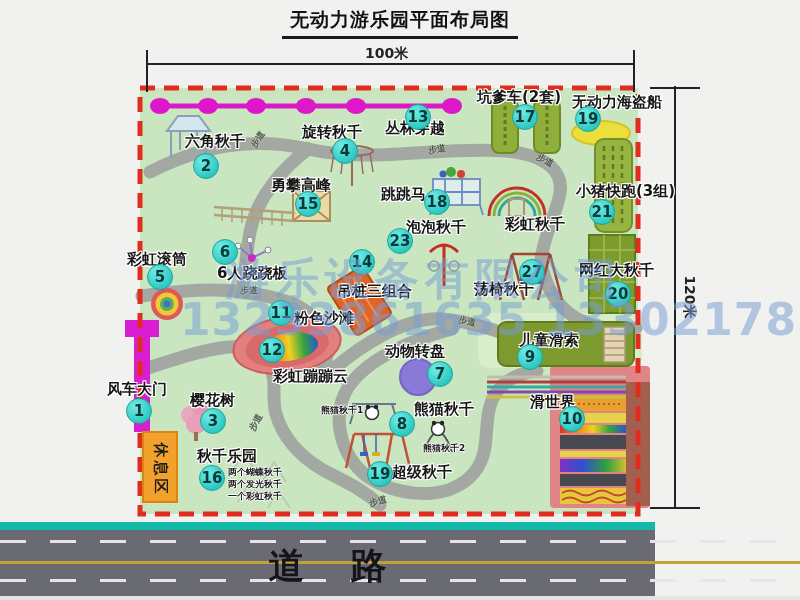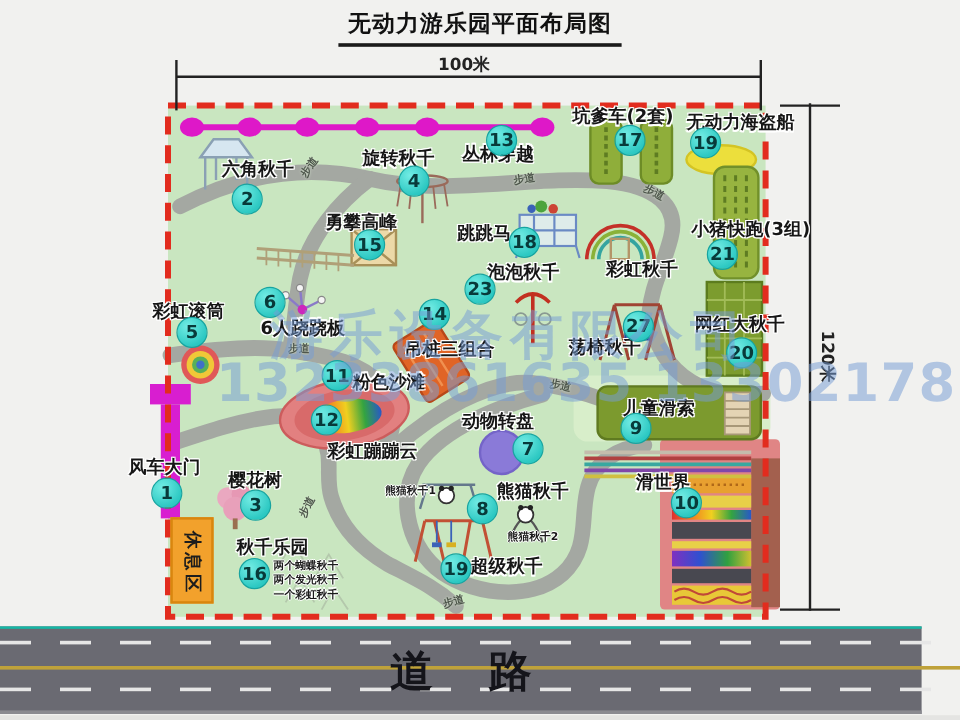--- a/index.html
+++ b/index.html
@@ -18,22 +18,22 @@
           font-weight:700;font-size:15px;z-index:21;box-sizing:border-box;}
   .walk{position:absolute;font-size:9px;font-weight:700;color:#4e564c;z-index:15;white-space:nowrap;
         text-shadow:0 0 2px #dcecd4;}
   .sub{position:absolute;font-size:9px;font-weight:700;color:#1a1a1a;z-index:20;white-space:nowrap;line-height:1;
        text-shadow:-1px 0 0 #fff,1px 0 0 #fff,0 1px 0 #fff,0 -1px 0 #fff;}
   .wm{position:absolute;z-index:30;color:rgba(118,158,212,0.52);font-weight:700;pointer-events:none;white-space:nowrap;}
   .rest{position:absolute;left:142px;top:431px;width:36px;height:72px;background:#f2a12c;
         border:2px solid #d8860f;box-sizing:border-box;z-index:18;}
   .rest .vtxt{position:absolute;left:-20px;top:27px;width:72px;text-align:center;transform:rotate(90deg);
         font-size:15px;font-weight:700;color:#1d1d1d;letter-spacing:3px;}
-  .road{position:absolute;left:0;top:522px;width:768px;height:68px;background:#6a6a72;
-        border-top:2px solid #14b8a6;border-bottom:3px solid #8a8a90;box-sizing:content-box;z-index:8;}
+  .road{position:absolute;left:0;top:522px;width:655px;height:68px;background:#6a6a72;
+        border-top:8px solid #14b8a6;border-bottom:3px solid #8a8a90;box-sizing:content-box;z-index:8;}
   .road .dash{position:absolute;left:0;width:800px;height:3px;
         background:repeating-linear-gradient(90deg,#e6e6e6 0 26px,transparent 26px 50px);}
   .road .yline{position:absolute;left:0;top:31px;width:800px;height:3px;background:#bfa23a;}
   .roadlbl{position:absolute;left:50%;top:12px;transform:translateX(-50%);
         font-size:36px;font-weight:700;color:#14141a;letter-spacing:46px;text-indent:46px;white-space:nowrap;}
   .belowroad{position:absolute;left:0;top:596px;width:800px;height:4px;background:#e4e4e2;z-index:8;}
 </style>
 </head>
 <body>
 

